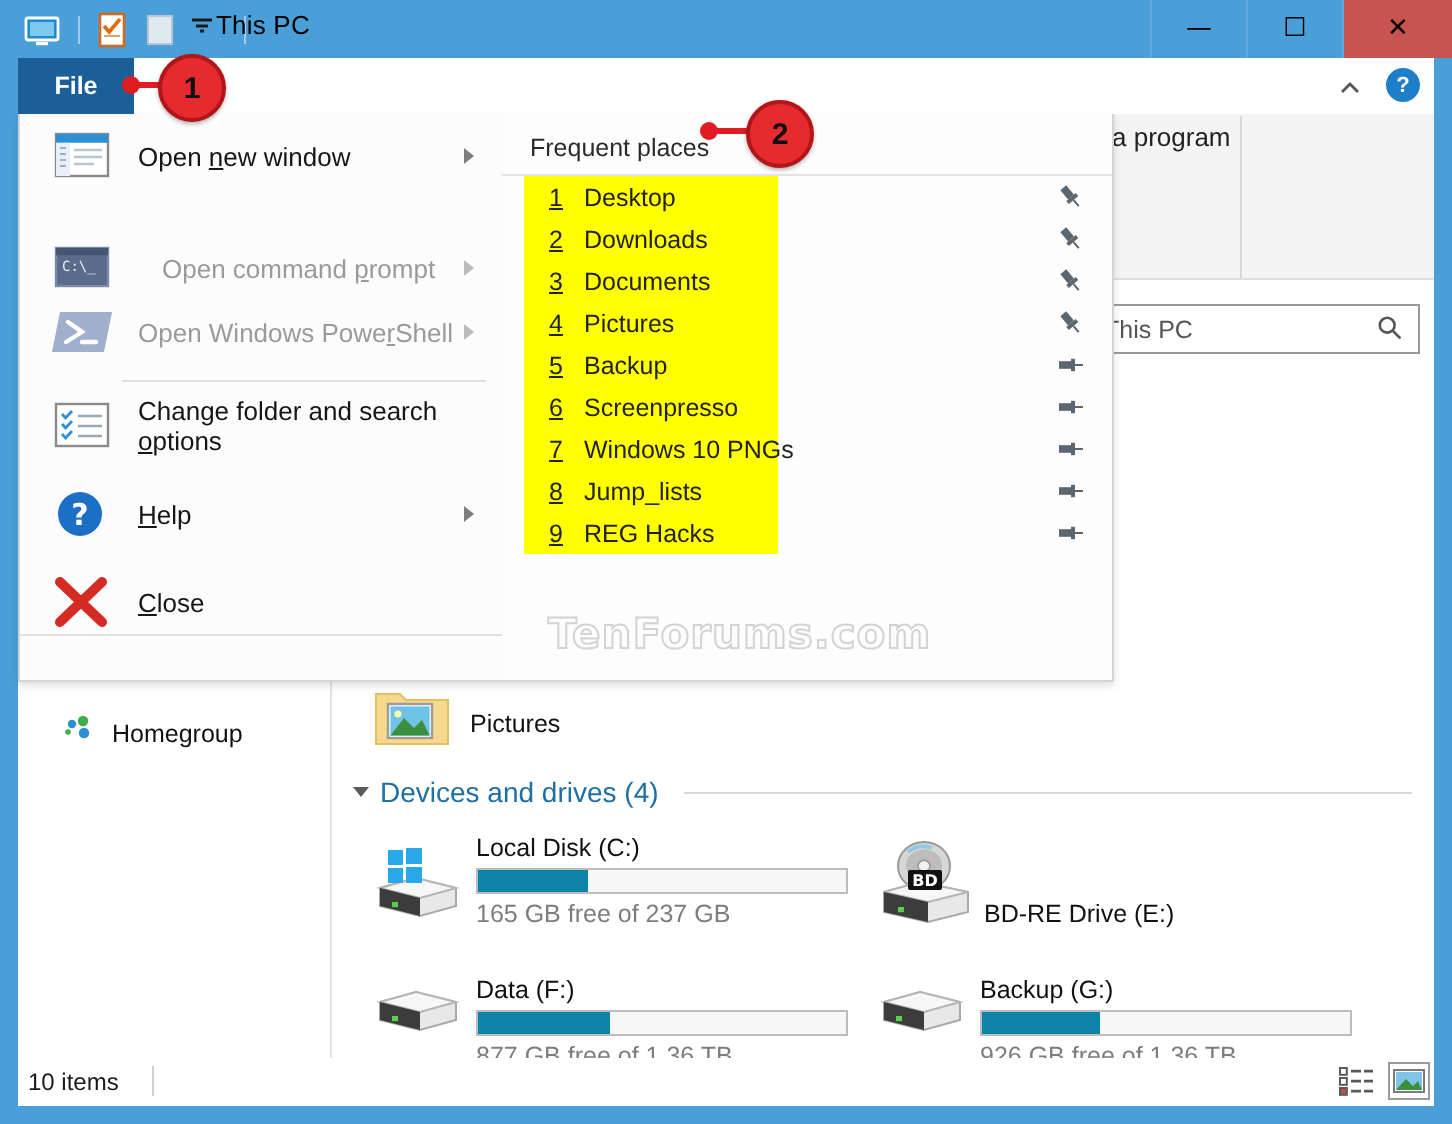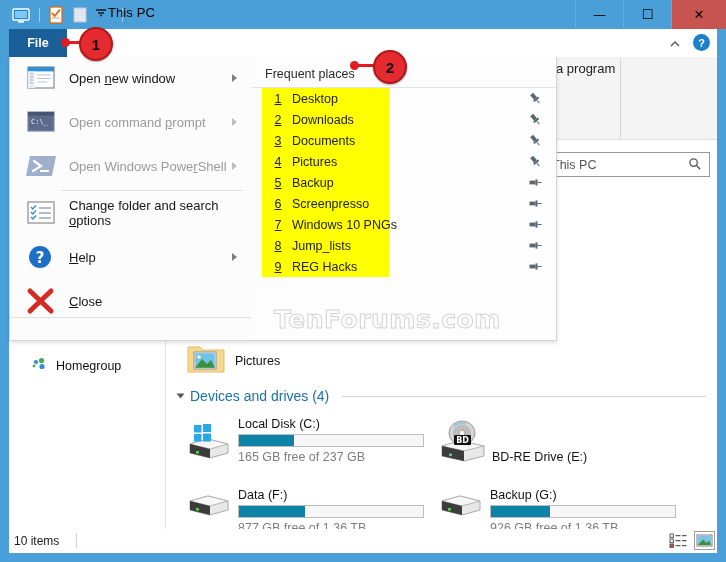--- a/index.html
+++ b/index.html
@@ -91,21 +91,21 @@
   .fp-title{position:absolute;left:14px;top:10px;font-size:12.5px;color:#2a2a2a;}
   .fp-rule{position:absolute;left:0;top:30px;width:305px;height:1px;background:#e3e3e3;}
   .fplist{position:absolute;left:0;top:31px;width:305px;}
   .fp{position:relative;height:21px;display:flex;align-items:center;}
   .fp-hl{position:absolute;left:11px;top:0;width:127px;height:21px;background:#ffff00;}
   .fp-num{position:relative;width:14px;text-align:center;margin-left:20px;font-size:12.5px;color:#222;text-decoration:underline;}
   .fp-name{position:relative;font-size:12.5px;color:#222;margin-left:7px;}
   .fp-pin{position:absolute;left:277px;top:3px;width:15px;height:15px;}
 
   
-  .watermark{position:absolute;left:274px;top:305px;font-size:25px;font-weight:bold;color:transparent;
+  .watermark{position:absolute;left:274px;top:305px;font-size:21px;font-weight:bold;color:transparent;
     -webkit-text-stroke:1px #d3d3d3;letter-spacing:.5px;z-index:28;font-family:"DejaVu Sans",sans-serif;}
 
   
   .ann{position:absolute;z-index:60;}
   .ann-dot{position:absolute;width:9px;height:9px;border-radius:50%;background:#e01b22;}
   .ann-line{position:absolute;height:3px;background:#e01b22;}
   .ann-circle{position:absolute;width:30px;height:30px;border-radius:50%;background:#e52a30;
      border:2px solid #b2151a;display:flex;align-items:center;justify-content:center;
      color:#111;font-size:15px;font-weight:bold;box-shadow:0 1px 2px rgba(0,0,0,.3);}
 </style>
@@ -330,21 +330,21 @@
             <rect x="4" y="4" width="26" height="4.4" fill="#2e8fd4"></rect>
             <rect x="4" y="8.4" width="7" height="16.6" fill="#e9eff5"></rect>
             <path d="M13 12 h14 M13 15.5 h14 M13 19 h10" stroke="#b9c6d2" stroke-width="1.2"></path>
             <path d="M6 11 h3 M6 14 h3 M6 17 h3 M6 20 h3" stroke="#9fb3c5" stroke-width="1"></path>
           </svg>
         </span>
         <span class="mi-label"><span>Open </span><span class="u">n</span><span>ew window</span></span>
         <span class="mi-arrow"></span>
       </div>
 
-      <div class="mi" style="top:46px;">
+      <div class="mi" style="top:58px;gap:12px;">
         <span class="mi-icon">
           <svg width="34" height="30" viewBox="0 0 34 30">
             <rect x="4" y="5" width="26" height="19" fill="#5a6b8c" stroke="#7d8aa5" stroke-width="1.2"></rect>
             <rect x="4" y="5" width="26" height="3.6" fill="#455574"></rect>
             <text x="7" y="16.5" font-size="7" fill="#e9eef6" font-family="DejaVu Sans Mono, monospace">C:\_</text>
           </svg>
         </span>
         <span class="mi-label disabled"><span>Open command </span><span class="u">p</span><span>rompt</span></span>
         <span class="mi-arrow disabled"></span>
       </div>

